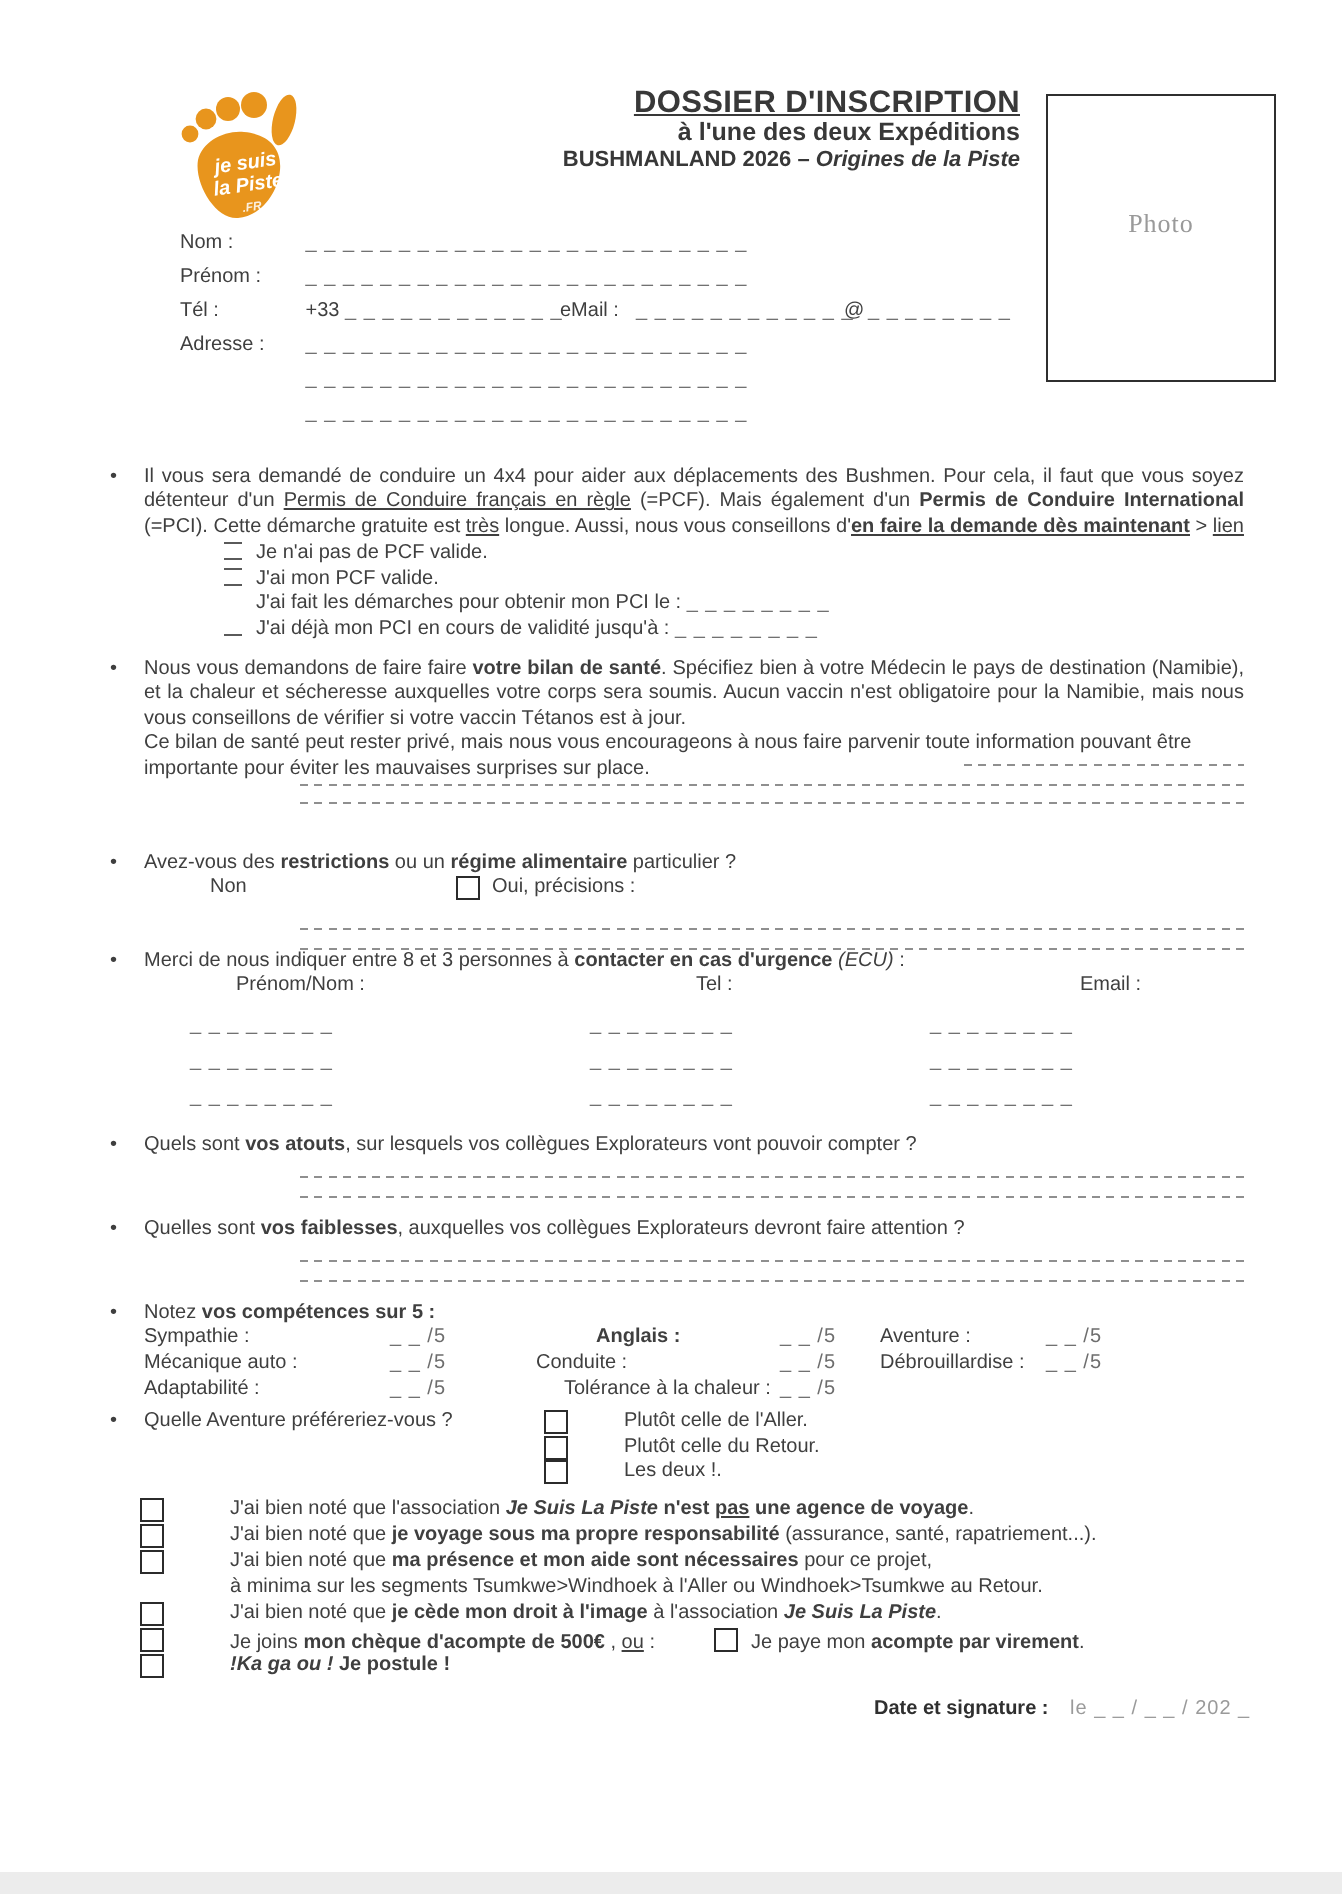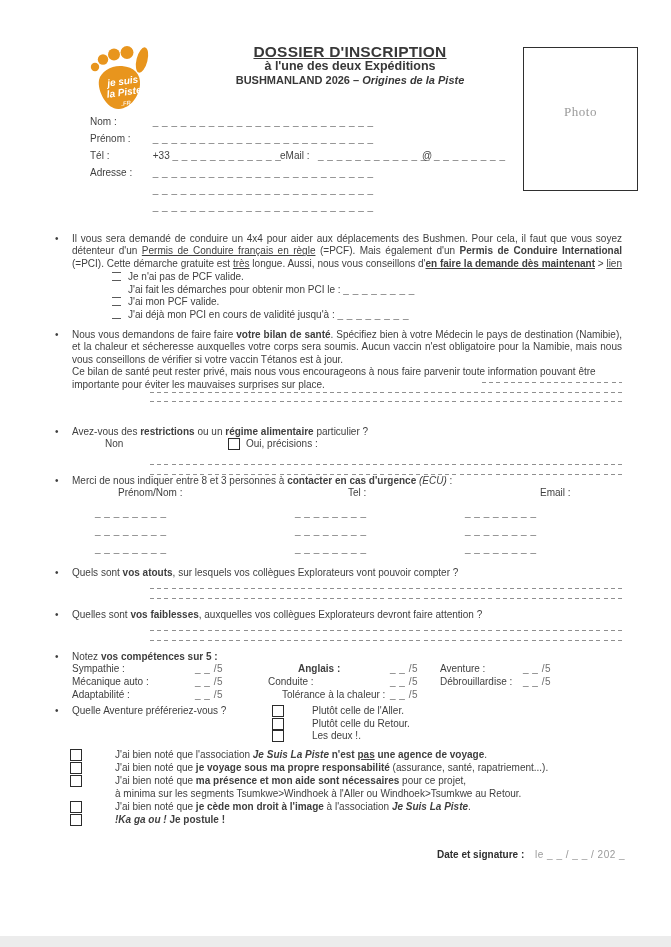--- a/index.html
+++ b/index.html
@@ -6,21 +6,21 @@
   .page{position:relative;width:671px;height:947px;background:#fff;overflow:hidden;
         font-family:"Liberation Sans",sans-serif;color:#3f3f3f;font-size:10px;line-height:12.4px;}
   .edge-bottom{position:absolute;left:0;bottom:0;width:671px;height:11px;background:#ececec;}
   .b{font-weight:bold;}
   .u{text-decoration:underline;}
   .i{font-style:italic;}
   .blanks{color:#6e6e6e;letter-spacing:.5px;white-space:nowrap;}
 
   
   .logo{position:absolute;left:86px;top:46px;width:72px;height:68px;}
-  .hdr{position:absolute;left:190px;top:46px;width:320px;text-align:center;}
+  .hdr{position:absolute;left:190px;top:46px;width:320px;text-align:right;}
   .hdr-title{font-size:15.5px;font-weight:bold;text-decoration:underline;color:#383838;letter-spacing:.2px;}
   .hdr-sub{font-size:12.5px;font-weight:bold;color:#383838;margin-top:2px;}
   .hdr-ed{font-size:11px;font-weight:bold;color:#383838;margin-top:1px;}
   .photo-box{position:absolute;left:523px;top:47px;width:113px;height:142px;border:1px solid #2f2f2f;background:#fff;}
   .photo-box span{position:absolute;left:0;right:0;top:58px;text-align:center;
                   font-family:"Liberation Serif",serif;font-size:13px;color:#9a9a9a;letter-spacing:.5px;}
 
   
   .ident{position:absolute;left:90px;top:116px;width:420px;}
   .irow{position:relative;height:17px;}
@@ -113,22 +113,22 @@
     </div>
   </div>
 
   <div class="sec" style="top:233px;">
     <span class="dot">•</span>
     <div class="ptxt">
       <span>Il vous sera demandé de conduire un 4x4 pour aider aux déplacements des Bushmen.  Pour cela, il faut que vous soyez détenteur d'un </span><span class="u">Permis de Conduire français en règle</span><span> (=PCF).  Mais également d'un </span><span class="b">Permis de Conduire International</span><span> (=PCI).  Cette démarche gratuite est </span><span class="u">très</span><span> longue.  Aussi, nous vous conseillons d'</span><span class="b u">en faire la demande dès maintenant</span><span> &gt; </span><span class="u">lien</span>
     </div>
     <div class="opts">
       <div class="orow"><span class="mk d"></span><span>Je n'ai pas de PCF valide.</span></div>
+      <div class="orow"><span class="mk d"></span><span>J'ai mon PCF valide.</span></div>
       <div class="orow"><span class="mk"></span><span>J'ai fait les démarches pour obtenir mon PCI le : </span><span class="blanks">_ _ _ _ _ _ _ _</span></div>
-      <div class="orow"><span class="mk d"></span><span>J'ai mon PCF valide.</span></div>
       <div class="orow"><span class="mk s"></span><span>J'ai déjà mon PCI en cours de validité jusqu'à : </span><span class="blanks">_ _ _ _ _ _ _ _</span></div>
     </div>
   </div>
 
   <div class="sec" style="top:329px;">
     <span class="dot">•</span>
     <div class="ptxt">
       <span>Nous vous demandons de faire faire </span><span class="b">votre bilan de santé</span><span>.  Spécifiez bien à votre Médecin le pays de destination (Namibie), et la chaleur et sécheresse auxquelles votre corps sera soumis.  Aucun vaccin n'est obligatoire pour la Namibie, mais nous vous conseillons de vérifier si votre vaccin Tétanos est à jour.</span>
     </div>
     <div class="pline">Ce bilan de santé peut rester privé, mais nous vous encourageons à nous faire parvenir toute information pouvant être importante pour éviter les mauvaises surprises sur place.</div>
@@ -257,20 +257,24 @@
     </div>
     <div class="row" style="height:13px;">
       <span class="abs" style="left:65px;">à minima sur les segments Tsumkwe&gt;Windhoek à l'Aller ou Windhoek&gt;Tsumkwe au Retour.</span>
     </div>
     <div class="row" style="height:13px;">
       <span class="abs cb" style="left:20px;"></span>
       <span class="abs" style="left:65px;"><span>J'ai bien noté que </span><span class="b">je cède mon droit à l'image</span><span> à l'association </span><span class="b i">Je Suis La Piste</span><span>.</span></span>
     </div>
     <div class="row" style="height:13px;">
       <span class="abs cb" style="left:20px;"></span>
+      <span class="abs" style="left:65px;white-space:nowrap;"><span>Je joins </span><span class="b">mon chèque d'acompte de 500€</span><span> ,  </span><span class="u">ou</span><span> :</span><span class="cb" style="margin:0 6px 0 30px;"></span><span>Je paye mon </span><span class="b">acompte par virement</span><span>.</span></span>
+    </div>
+    <div class="row" style="height:13px;">
+      <span class="abs cb" style="left:20px;"></span>
       <span class="abs" style="left:65px;"><span class="b i">!Ka ga ou !</span><span>  </span><span class="b">Je postule !</span></span>
     </div>
   </div>
 
   <div class="foot">
     <span class="lbl">Date et signature :</span>
     <span class="val" style="margin-left:8px;">le _ _ / _ _ / 202 _</span>
   </div>
 
   <div class="edge-bottom"></div>

